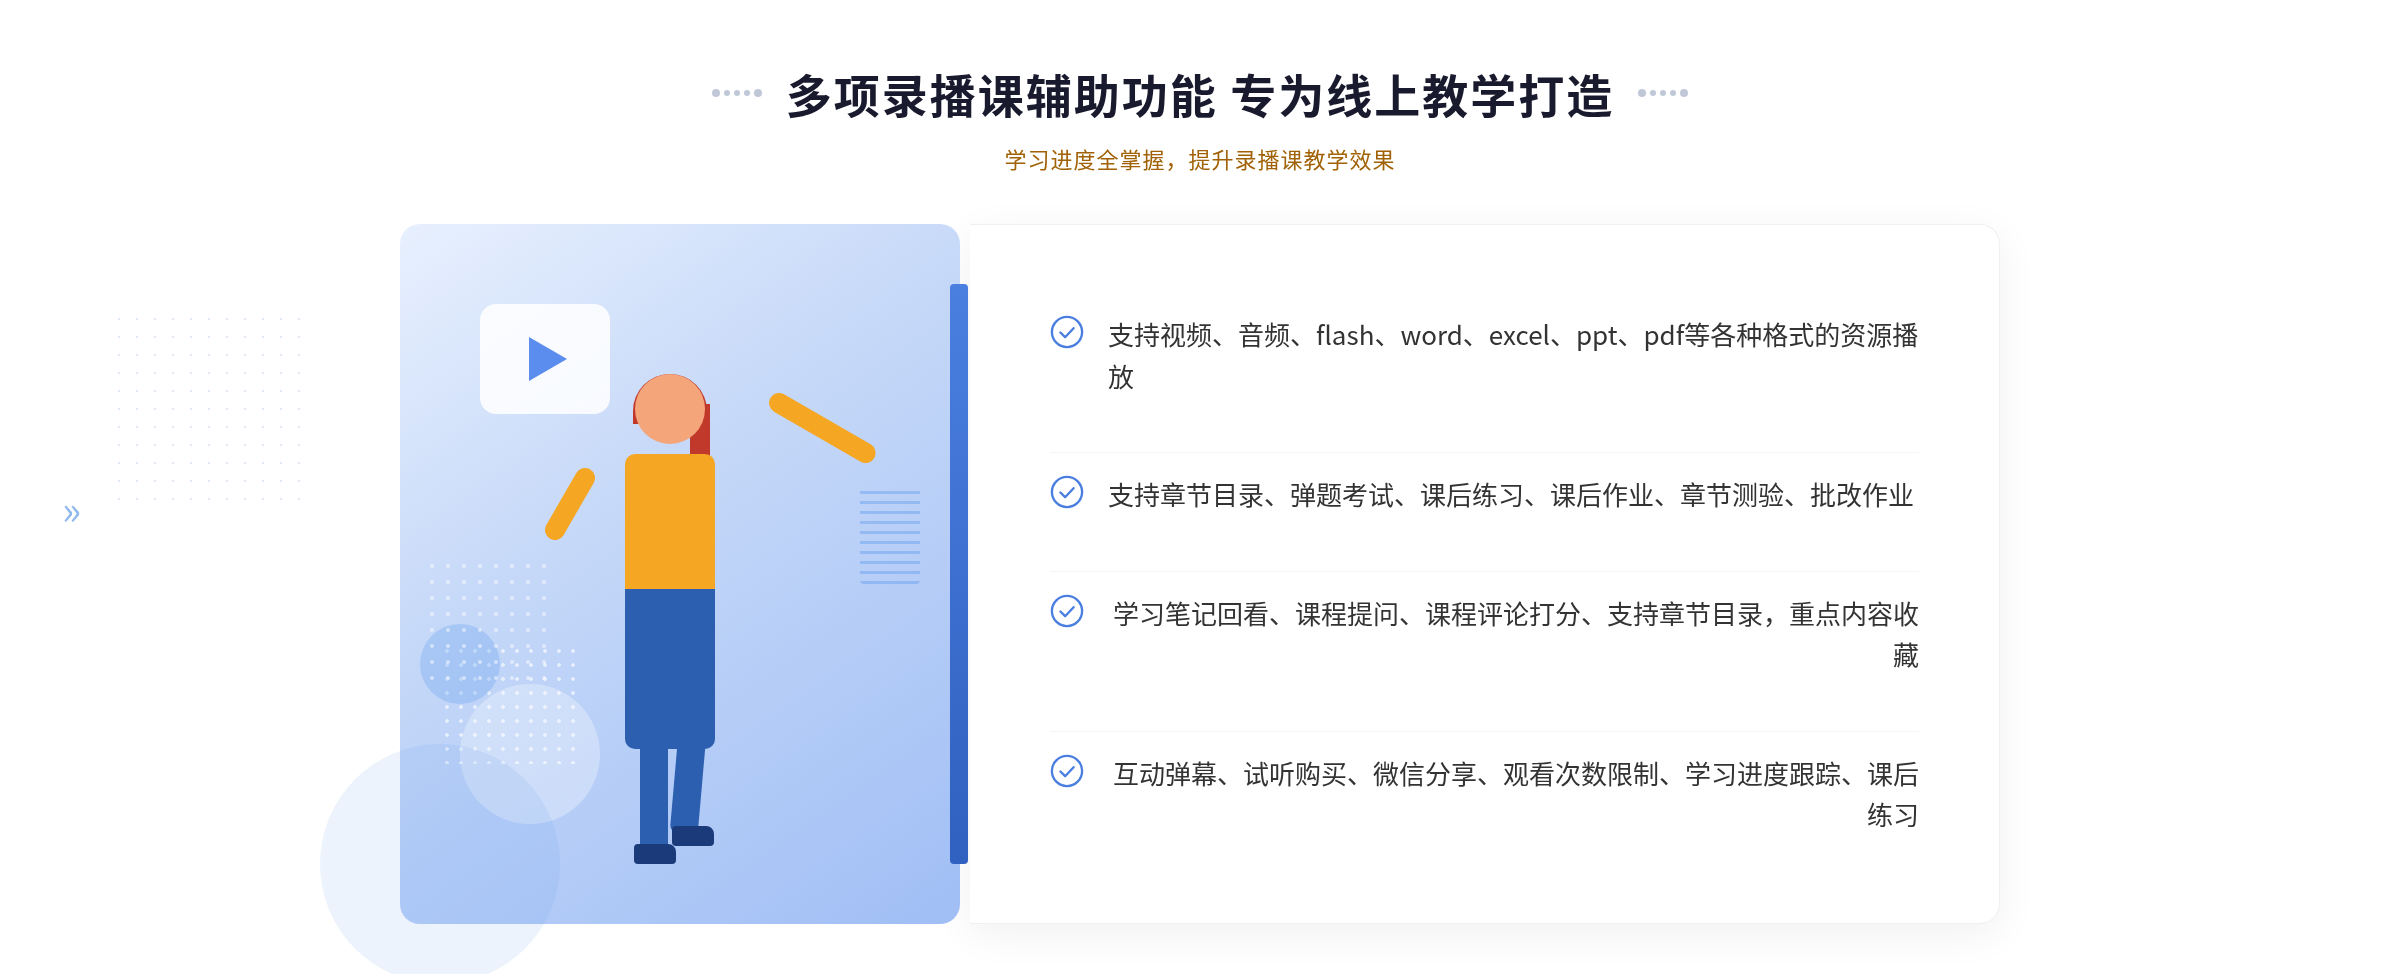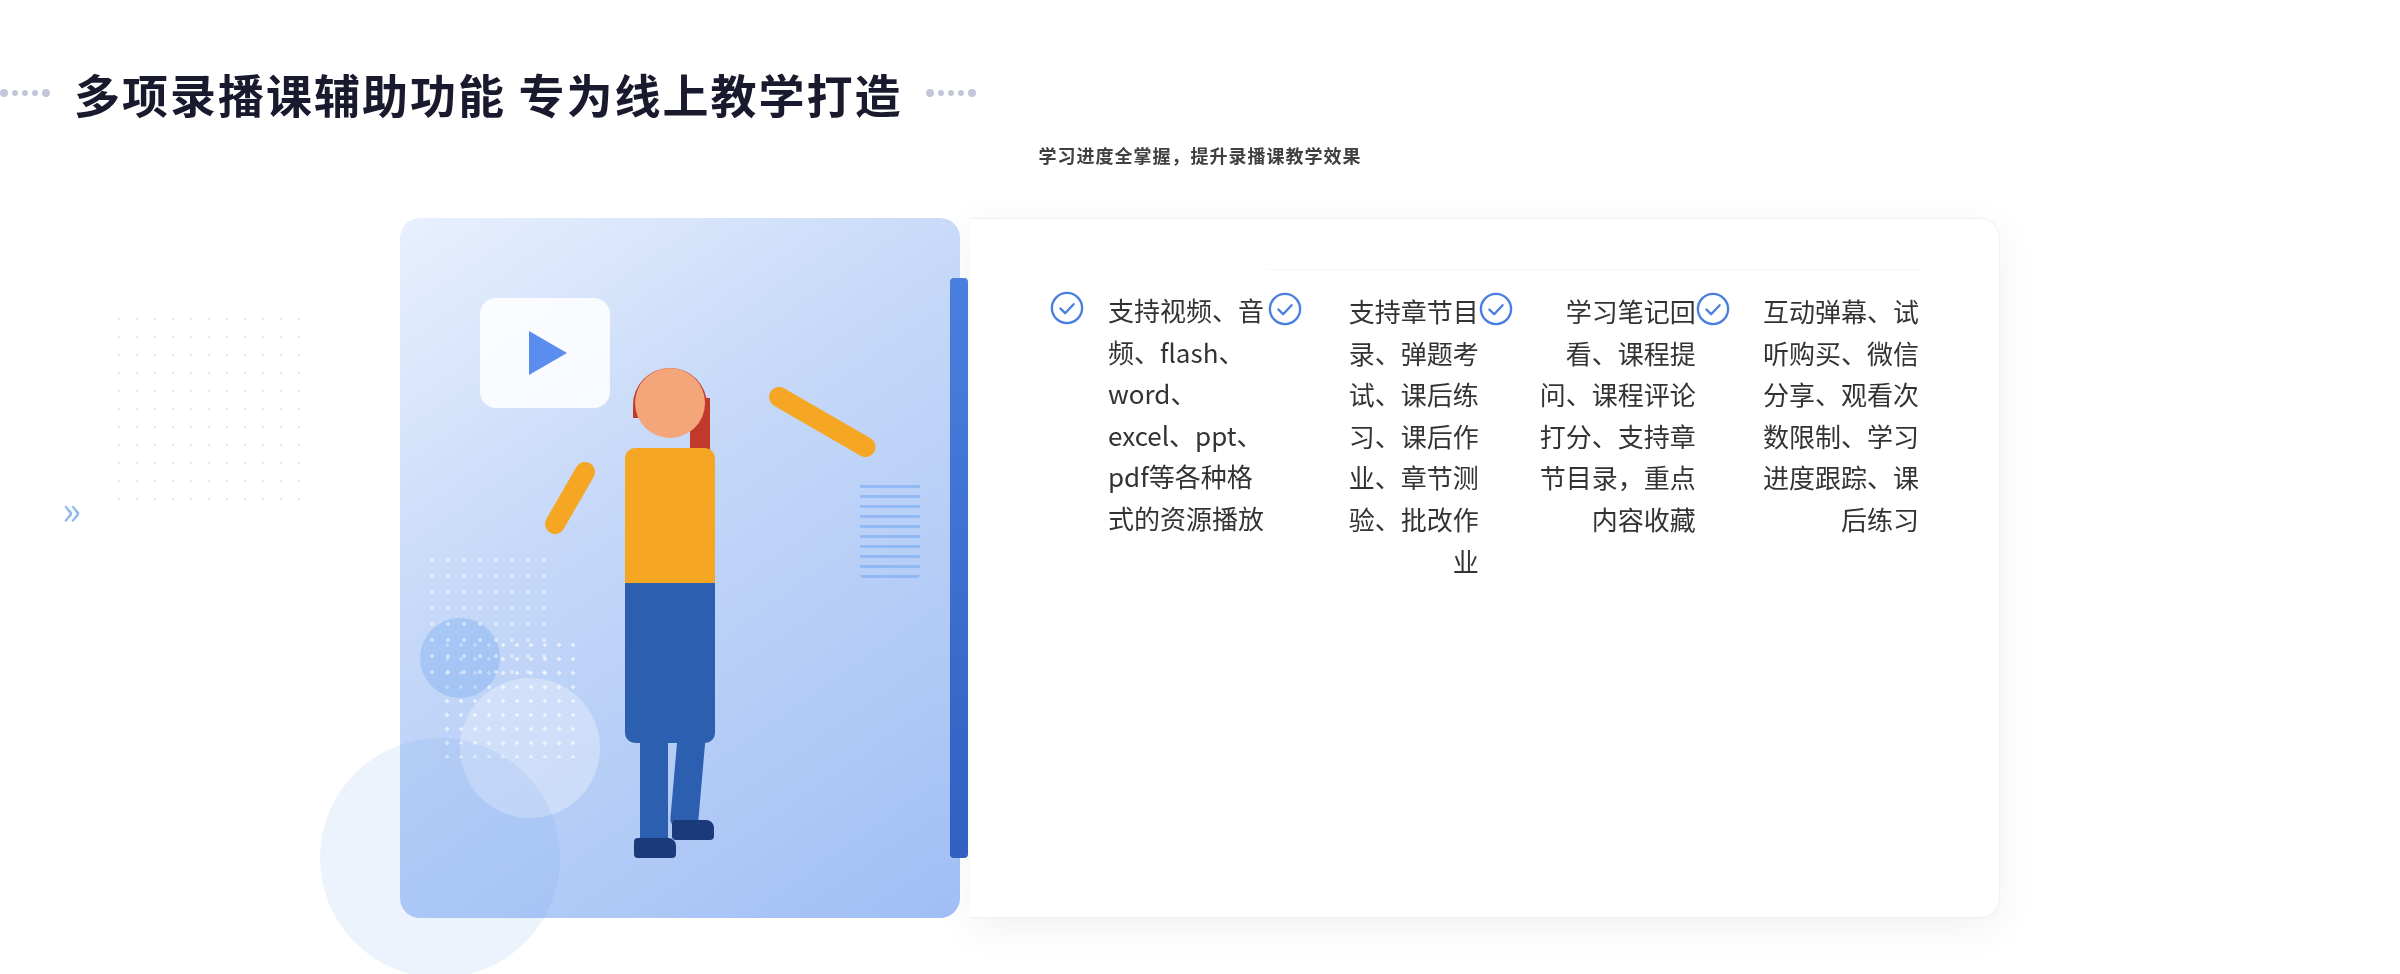--- a/index.html
+++ b/index.html
@@ -28,21 +28,21 @@
     .header-section {
       text-align: center;
       padding-top: 60px;
       padding-bottom: 30px;
       position: relative;
     }
 
     .title-row {
       display: flex;
       align-items: center;
-      justify-content: flex-start;
+      justify-content: center;
       gap: 24px;
       margin-bottom: 16px;
     }
 
     .title-dots {
       display: flex;
       gap: 4px;
       align-items: center;
     }
 
@@ -60,23 +60,23 @@
     }
 
     .main-title {
       font-size: 46px;
       font-weight: 700;
       color: #1a1a2e;
       letter-spacing: 2px;
     }
 
     .sub-title {
-      font-size: 18px;
-      color: #404040;
-      font-weight: 700;
+      font-size: 22px;
+      color: #a16207;
+      font-weight: 400;
       letter-spacing: 1px;
     }
 
     
     .content-area {
       display: flex;
       margin: 0 auto;
       width: 1600px;
       height: 720px;
       position: relative;
@@ -323,21 +323,21 @@
       border-radius: 4px 8px 4px 4px;
     }
 
     
     .features-panel {
       flex: 1;
       background: white;
       border-radius: 0 20px 20px 0;
       padding: 50px 80px;
       display: flex;
-      flex-direction: row;
+      flex-direction: column;
       justify-content: space-around;
       margin-top: 20px;
       box-shadow: 0 10px 40px rgba(0,0,0,0.06);
       border: 1px solid #f0f0f0;
       border-left: none;
       margin-left: 10px;
     }
 
     .feature-item {
       display: flex;

